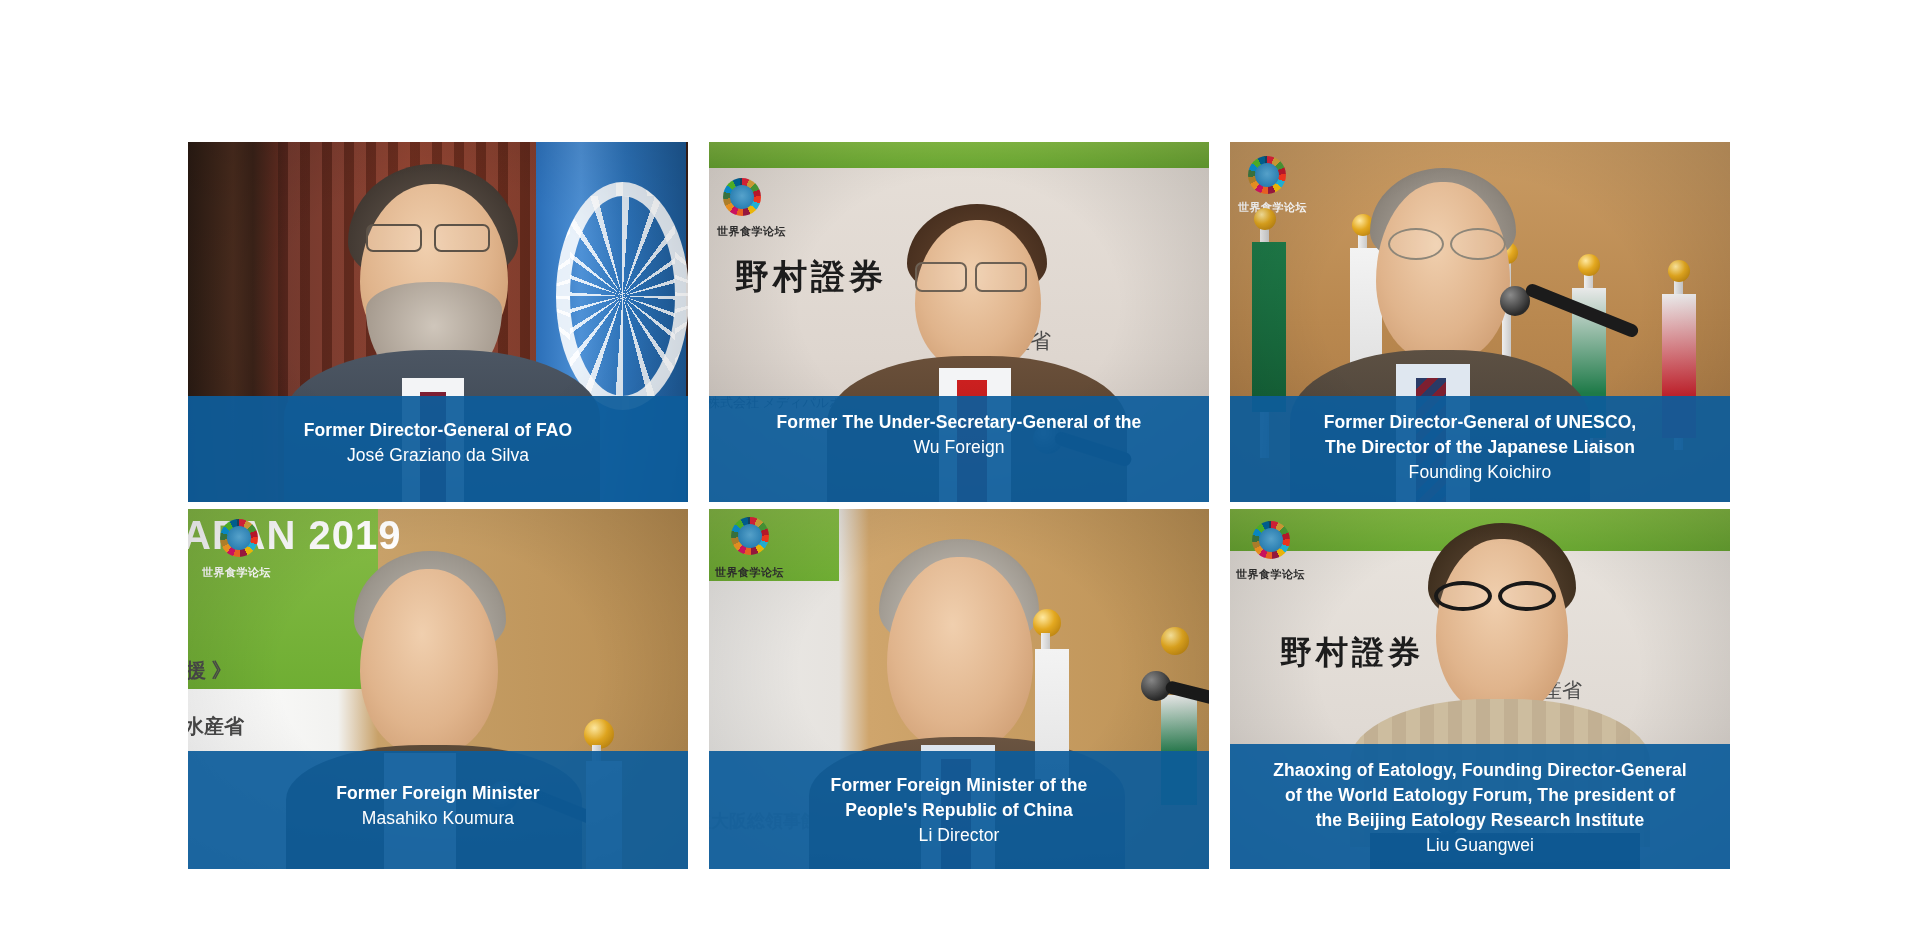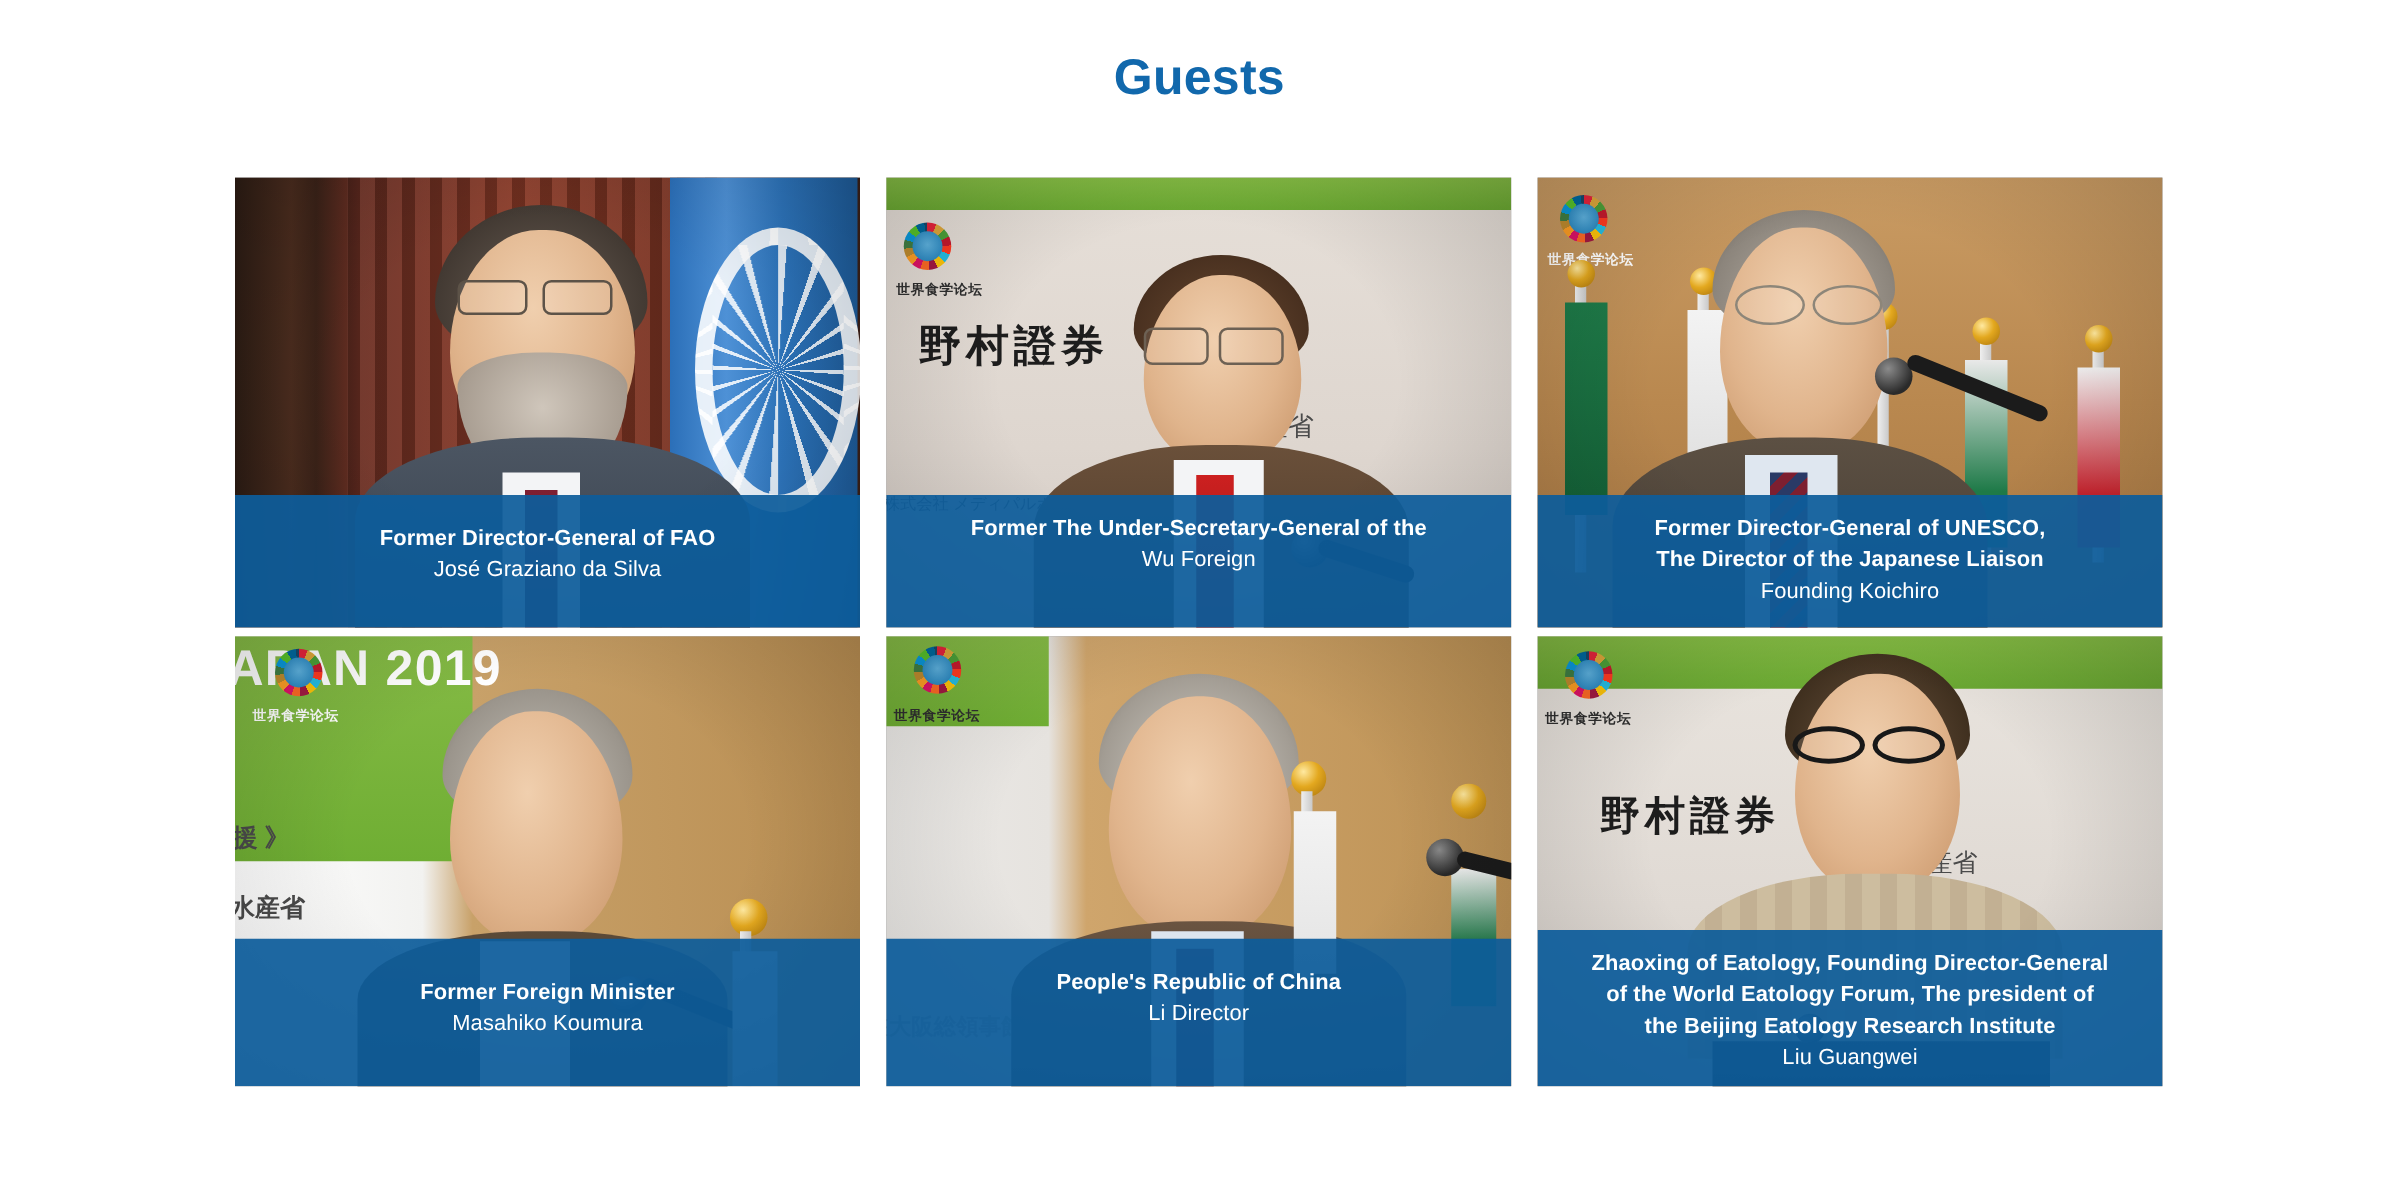--- a/index.html
+++ b/index.html
@@ -132,21 +132,20 @@
   .cap-3 { height: 106px; padding-top: 14px; }
   .cap-4 { height: 118px; padding-top: 30px; }
   .cap-5 { height: 118px; padding-top: 22px; }
   .cap-6 { height: 125px; padding-top: 14px; }
 </style>
 </head>
 <body>
 
 <div class="page">
 
-  <h1 class="page-title">Guests</h1>
 
   <div class="grid">
 
     <div class="card c1">
       <div class="photo">
         <div class="backdrop"></div>
         <div class="curtain"></div>
         <div class="unflag"></div>
         <div class="hair" style="left:160px;top:22px;width:170px;height:120px;background:radial-gradient(ellipse at 50% 70%,#6d6157 0%,#433a33 70%,#2a241f 100%);"></div>
         <div class="head" style="left:172px;top:42px;width:148px;height:178px;"></div>
@@ -270,20 +269,21 @@
         <div class="ball" style="left:324px;top:100px;width:28px;height:28px;"></div>
         <div class="flagpole" style="left:332px;top:124px;height:150px;"></div>
         <div style="position:absolute;left:326px;top:140px;width:34px;height:130px;background:linear-gradient(180deg,#f3f3f3,#e4e4e4);"></div>
         <div class="ball" style="left:452px;top:118px;width:28px;height:28px;"></div>
         <div style="position:absolute;left:452px;top:186px;width:36px;height:110px;background:linear-gradient(180deg,#f0f0f0,#1e7a48 55%);"></div>
         <div class="mic-head" style="left:432px;top:162px;"></div>
         <div class="mic" style="left:456px;top:178px;width:60px;height:13px;transform:rotate(14deg);"></div>
         <div class="vignette"></div>
       </div>
       <div class="caption cap-5">
+        <div class="role">Former Foreign Minister of the</div>
         <div class="role">People's Republic of China</div>
         <div class="name">Li Director</div>
       </div>
     </div>
 
     <div class="card c6">
       <div class="photo">
         <div class="backdrop"></div>
         <div class="greenband" style="height:42px;"></div>
         <div class="sdg-logo" style="left:22px;top:12px;"></div>

